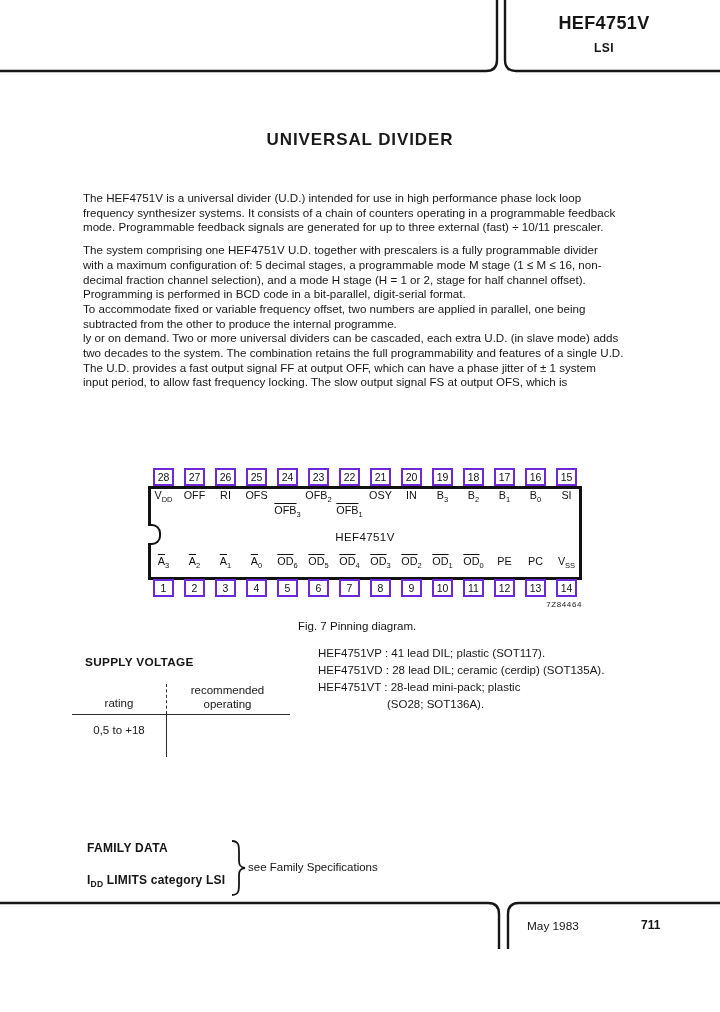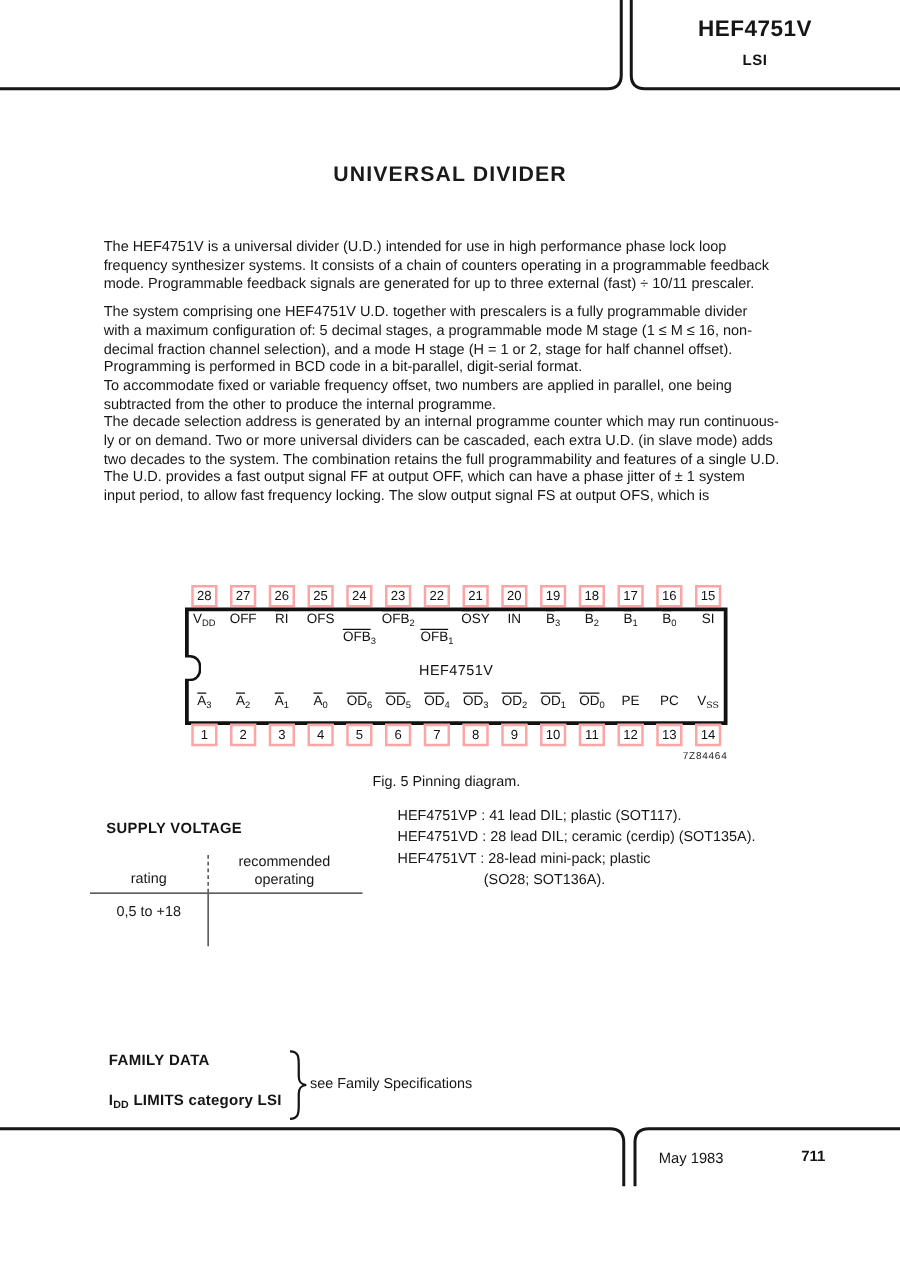--- a/index.html
+++ b/index.html
@@ -28,21 +28,21 @@
   .body-line.para-gap { margin-top:8px; }
 
   
   .diagram { position:absolute; left:148px; top:467px; width:434px; height:150px; }
   .prow { position:absolute; left:0; width:434px; display:flex; }
   .pcell { width:31px; display:flex; justify-content:center; }
   .row-top-nums  { top:1px; }
   .row-top-labels{ top:22px; }
   .row-bot-labels{ top:88px; }
   .row-bot-nums  { top:112px; }
-  .pin-box { width:21px; height:18px; border:2px solid #fca5a5; box-sizing:border-box;
+  .pin-box { width:21px; height:18px; border:2px solid #6d28d9; box-sizing:border-box;
              background:#fff; display:flex; align-items:center; justify-content:center;
              font-size:10.5px; color:#111; }
   .pin-label { font-size:10.8px; white-space:nowrap; color:#111; }
   .pin-label.low { position:relative; top:15px; }
   .ovl { text-decoration:overline; }
   sub.ps { font-size:7.5px; vertical-align:-2.5px; line-height:0; }
   .chip-body { position:absolute; left:0; top:19px; width:434px; height:94px;
                border:3px solid #111; box-sizing:border-box; background:#fff; }
   .notch { position:absolute; left:-3px; top:35px; width:11px; height:17px;
            border:2px solid #111; border-left:none; border-radius:0 9px 9px 0; background:#fff; }
@@ -98,21 +98,20 @@
 <div class="body-text" id="body-lines">
     <div class="body-line">The HEF4751V is a universal divider (U.D.) intended for use in high performance phase lock loop</div>
     <div class="body-line">frequency synthesizer systems. It consists of a chain of counters operating in a programmable feedback</div>
     <div class="body-line">mode. Programmable feedback signals are generated for up to three external (fast) ÷ 10/11 prescaler.</div>
     <div class="body-line para-gap">The system comprising one HEF4751V U.D. together with prescalers is a fully programmable divider</div>
     <div class="body-line">with a maximum configuration of: 5 decimal stages, a programmable mode M stage (1 ≤ M ≤ 16, non-</div>
     <div class="body-line">decimal fraction channel selection), and a mode H stage (H = 1 or 2, stage for half channel offset).</div>
     <div class="body-line">Programming is performed in BCD code in a bit-parallel, digit-serial format.</div>
     <div class="body-line">To accommodate fixed or variable frequency offset, two numbers are applied in parallel, one being</div>
     <div class="body-line">subtracted from the other to produce the internal programme.</div>
-    <div class="body-line">The decade selection address is generated by an internal programme counter which may run continuous-</div>
     <div class="body-line">ly or on demand. Two or more universal dividers can be cascaded, each extra U.D. (in slave mode) adds</div>
     <div class="body-line">two decades to the system. The combination retains the full programmability and features of a single U.D.</div>
     <div class="body-line">The U.D. provides a fast output signal FF at output OFF, which can have a phase jitter of ± 1 system</div>
     <div class="body-line">input period, to allow fast frequency locking. The slow output signal FS at output OFS, which is</div>
   </div>
 
 <div class="diagram">
   <div class="prow row-top-nums" id="top-nums">
       <div class="pcell">
         <div class="pin-box">28</div>
@@ -289,21 +288,21 @@
       <div class="pcell">
         <div class="pin-box">13</div>
       </div>
       <div class="pcell">
         <div class="pin-box">14</div>
       </div>
     </div>
   <div class="diagram-code">7Z84464</div>
 </div>
 
-<div class="fig-caption">Fig. 5  Pinning diagram.</div>
+<div class="fig-caption">Fig. 7  Pinning diagram.</div>
 
 <div class="supply-heading">SUPPLY VOLTAGE</div>
 
 <div class="sv-table">
   <div class="sv-head">
     <div class="c1">rating</div>
     <div class="c2">
       <div>recommended</div>
       <div>operating</div>
     </div>

